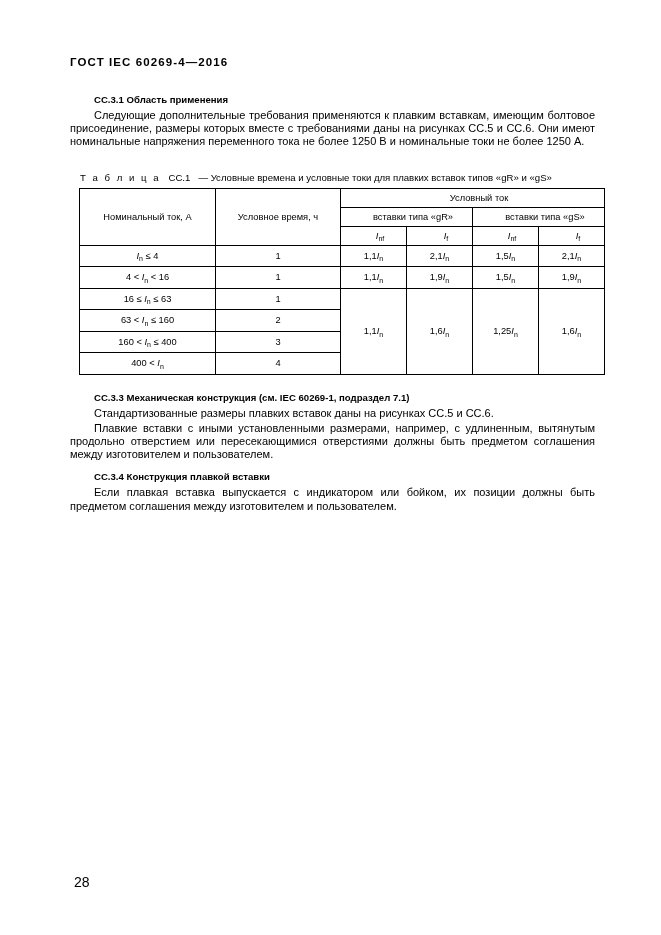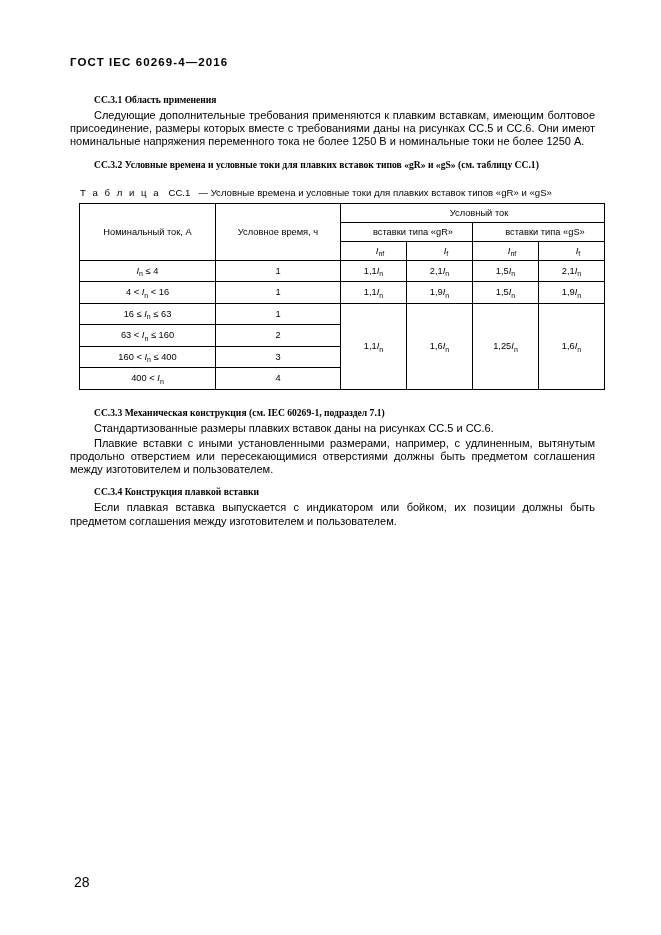--- a/index.html
+++ b/index.html
@@ -42,21 +42,20 @@
     font-size: 9.6px;
     font-weight: bold;
     margin: 0 0 6px 0;
     text-indent: 24px;
   }
   .h-sub {
     font-size: 9.6px;
     font-weight: bold;
     margin: 0 0 4px 0;
     text-indent: 24px;
-    font-family: Liberation Serif, serif;
   }
   p.body {
     font-size: 11px;
     line-height: 13.2px;
     margin: 0 0 2px 0;
     text-align: justify;
     text-indent: 24px;
   }
   .spacer-sm { height: 8px; }
   .spacer-md { height: 13px; }
@@ -122,21 +121,20 @@
   <div class="content">
 
 
     <div class="spacer-sm"></div>
 
     <div class="h-sub">CC.3.1 Область применения</div>
     <p class="body">Следующие дополнительные требования применяются к плавким вставкам, имеющим болтовое присоединение, размеры которых вместе с требованиями даны на рисунках CC.5 и CC.6. Они имеют номинальные напряжения переменного тока не более 1250 В и номинальные токи не более 1250 А.</p>
 
     <div class="spacer-sm"></div>
 
-    <div class="h-sub">CC.3.2 Условные времена и условные токи для плавких вставок типов «gR» и «gS» (см. таблицу CC.1)</div>
 
     <div class="spacer-md"></div>
 
     <div class="table-caption">
       <span class="sp">Т а б л и ц а</span>
       <span>&nbsp;</span>
       <span>CC.1</span>
       <span>&nbsp;</span>
       <span>— Условные времена и условные токи для плавких вставок типов «gR» и «gS»</span>
     </div>

